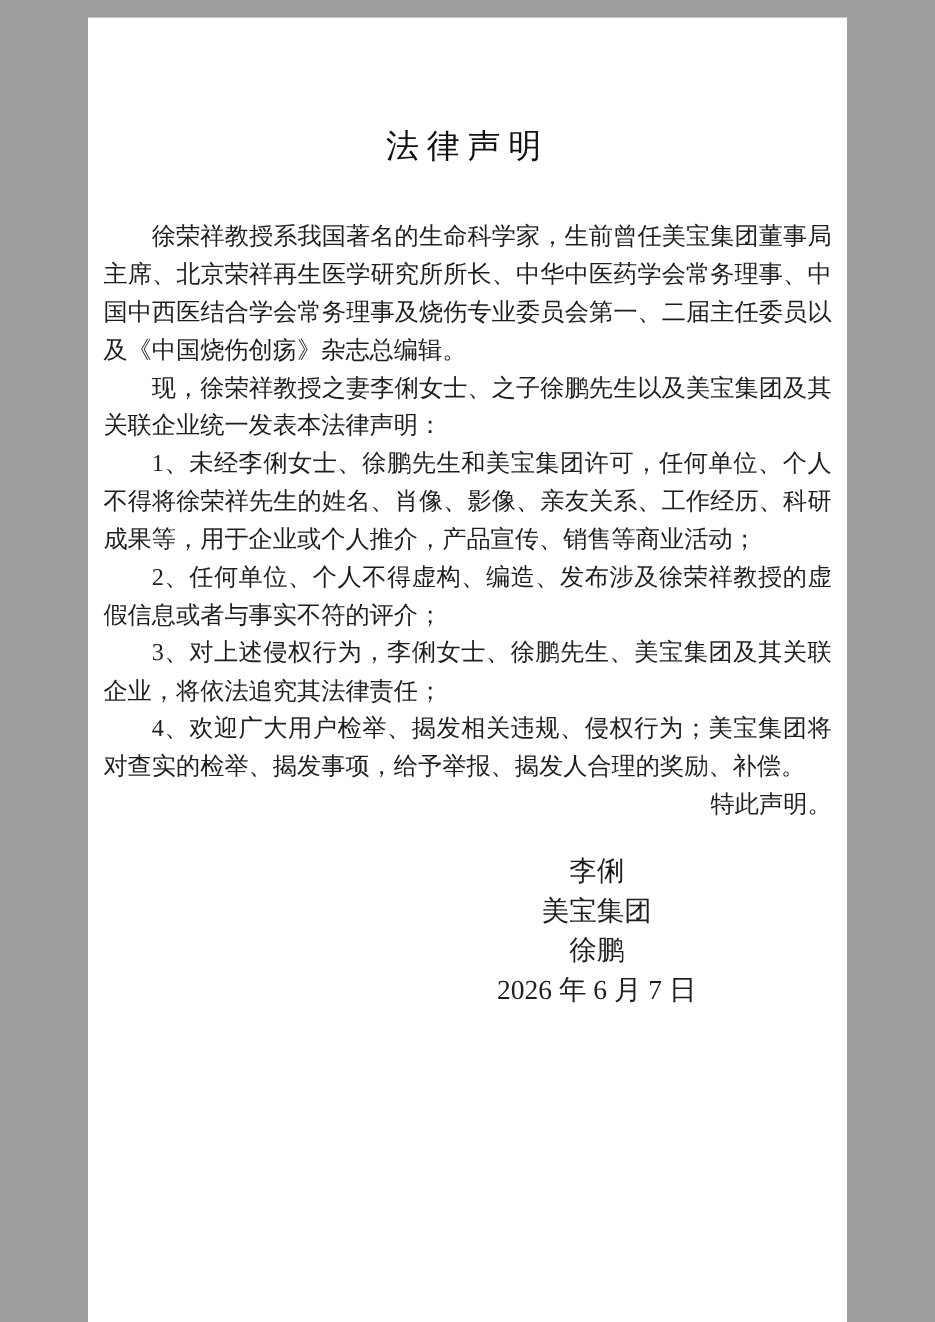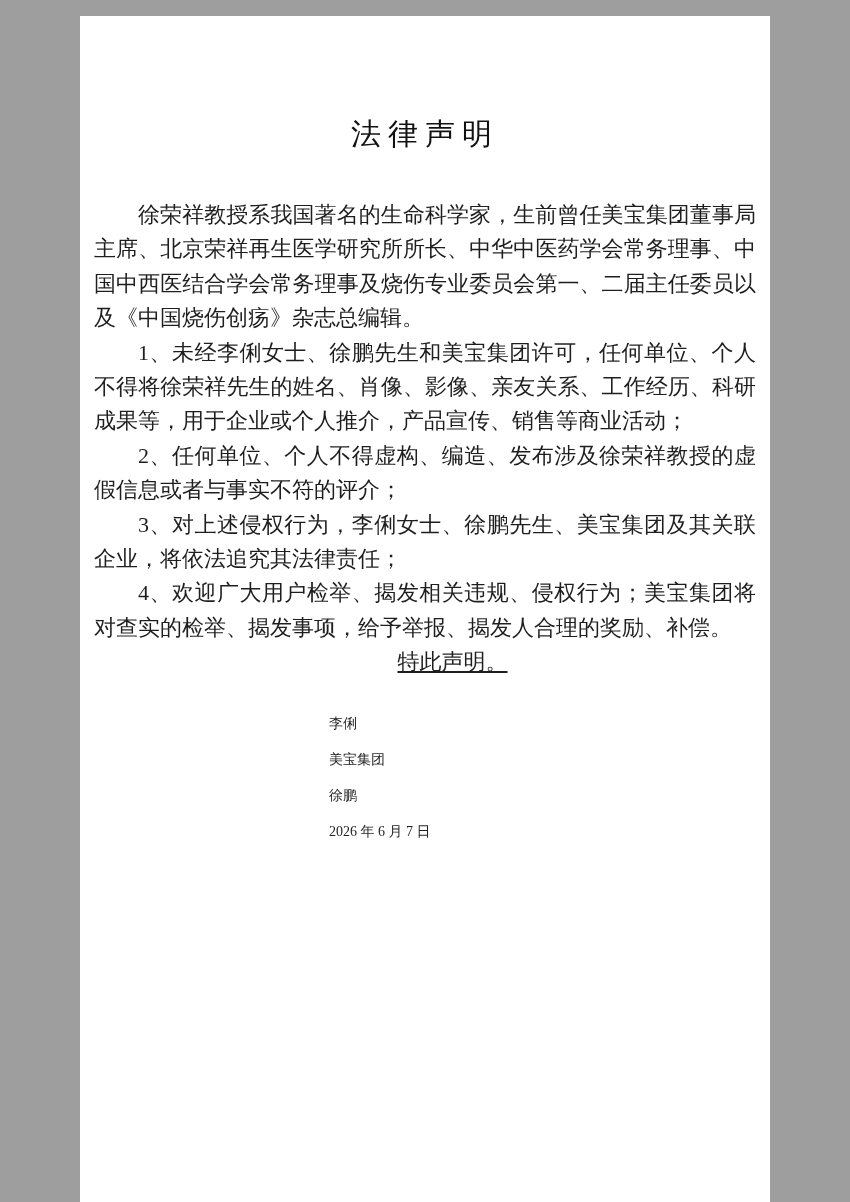--- a/index.html
+++ b/index.html
@@ -36,41 +36,42 @@
     text-align: justify;
     text-justify: inter-ideograph;
   }
   .content p {
     margin: 0;
     padding: 0;
     text-indent: 2em;
   }
   .content p.closing {
     text-indent: 2.5em;
-    text-align: center;
-    text-decoration: underline;
+    text-align: right;
   }
   .signature {
     margin: 26px 0 0 235px;
-    font-size: 14px;
+    text-align: center;
+    font-size: 25px;
     line-height: 36px;
   }
   .signature div {
     white-space: nowrap;
   }
 </style>
 </head>
 <body>
 
 <div class="page">
 
   <h1 class="doc-title">法律声明</h1>
 
   <div class="content">
     <p>徐荣祥教授系我国著名的生命科学家，生前曾任美宝集团董事局主席、北京荣祥再生医学研究所所长、中华中医药学会常务理事、中国中西医结合学会常务理事及烧伤专业委员会第一、二届主任委员以及《中国烧伤创疡》杂志总编辑。</p>
+    <p>现，徐荣祥教授之妻李俐女士、之子徐鹏先生以及美宝集团及其关联企业统一发表本法律声明：</p>
     <p>1、未经李俐女士、徐鹏先生和美宝集团许可，任何单位、个人不得将徐荣祥先生的姓名、肖像、影像、亲友关系、工作经历、科研成果等，用于企业或个人推介，产品宣传、销售等商业活动；</p>
     <p>2、任何单位、个人不得虚构、编造、发布涉及徐荣祥教授的虚假信息或者与事实不符的评介；</p>
     <p>3、对上述侵权行为，李俐女士、徐鹏先生、美宝集团及其关联企业，将依法追究其法律责任；</p>
     <p>4、欢迎广大用户检举、揭发相关违规、侵权行为；美宝集团将对查实的检举、揭发事项，给予举报、揭发人合理的奖励、补偿。</p>
     <p class="closing">特此声明。</p>
 
     <div class="signature">
       <div>李俐</div>
       <div>美宝集团</div>
       <div>徐鹏</div>

